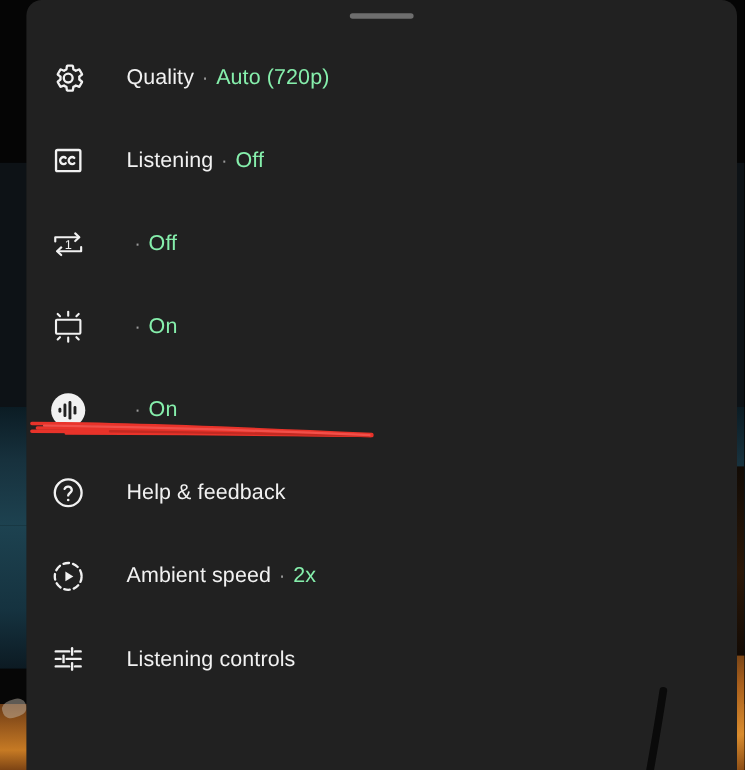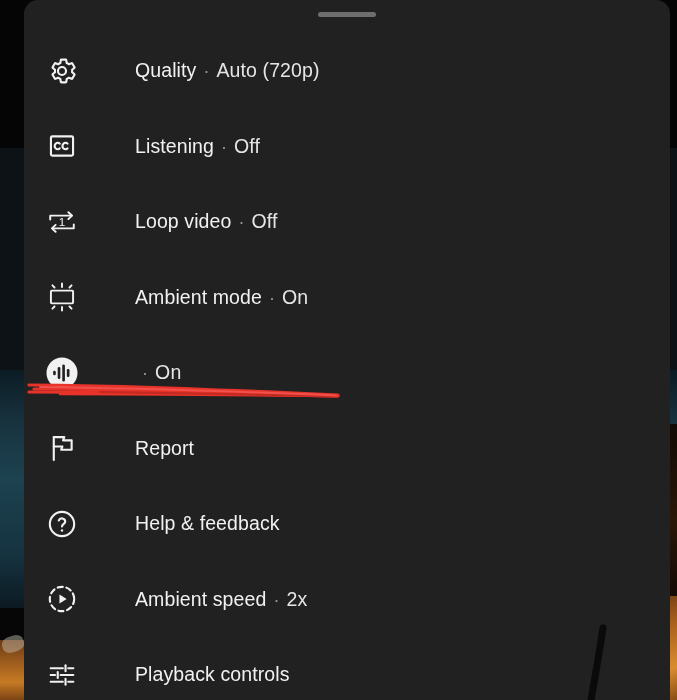--- a/index.html
+++ b/index.html
@@ -98,21 +98,20 @@
     top: 33px;
     width: 100%;
   }
   .menu-row {
     position: relative;
     display: flex;
     align-items: center;
     height: 75.5px;
     padding-left: 10px;
     box-sizing: border-box;
-    gap: 20px;
   }
   .row-icon {
     width: 56px;
     min-width: 56px;
     height: 40px;
     display: flex;
     align-items: center;
     justify-content: center;
   }
   .row-icon svg { display: block; }
@@ -123,21 +122,21 @@
     white-space: nowrap;
     display: flex;
     align-items: baseline;
   }
   .row-label { color: #f1f1f1; }
   .row-sep {
     color: #9a9a9a;
     margin: 0 7px;
     font-size: 18px;
   }
-  .row-value { color: #e5e5e5; }
+  .row-value { color: #86efac; }
 
   
   .scribble {
     position: absolute;
     left: 0;
     top: 368px;
     width: 360px;
     height: 38px;
     pointer-events: none;
   }
@@ -208,40 +207,38 @@
         <span class="row-icon">
           <svg width="36" height="36" viewBox="0 0 26 24" fill="none" stroke="#f1f1f1" stroke-width="1.4" stroke-linecap="round" stroke-linejoin="round">
             <path d="M4.5 10.2V7.4h15.2"></path>
             <path d="M17.6 4.9l2.7 2.5-2.7 2.5"></path>
             <path d="M21.5 13.8v2.8H6.3"></path>
             <path d="M8.4 19.1l-2.7-2.5 2.7-2.5"></path>
             <text x="13" y="15.2" font-family="Liberation Sans, sans-serif" font-size="8.4" fill="#f1f1f1" stroke="none" text-anchor="middle">1</text>
           </svg>
         </span>
         <span class="row-text">
-          <span class="row-label">Loop video</span>
           <span class="row-sep">·</span>
           <span class="row-value">Off</span>
         </span>
       </div>
 
       <div class="menu-row">
         <span class="row-icon">
           <svg width="36" height="36" viewBox="0 0 26 26" fill="none" stroke="#f1f1f1" stroke-width="1.4" stroke-linecap="round" stroke-linejoin="round">
             <rect x="5" y="8.4" width="16" height="9.2" rx="0.6"></rect>
             <path d="M13 3.2v2.6"></path>
             <path d="M13 20.2v2.6"></path>
             <path d="M6.1 4.6l1.5 1.5"></path>
             <path d="M18.4 19.9l1.5 1.5"></path>
             <path d="M19.9 4.6l-1.5 1.5"></path>
             <path d="M7.6 19.9l-1.5 1.5"></path>
           </svg>
         </span>
         <span class="row-text">
-          <span class="row-label">Ambient mode</span>
           <span class="row-sep">·</span>
           <span class="row-value">On</span>
         </span>
       </div>
 
       <div class="menu-row">
         <span class="row-icon">
           <svg width="36" height="36" viewBox="0 0 26 26">
             <circle cx="13" cy="13" r="11.2" fill="#f1f1f1"></circle>
             <rect x="6.6" y="11.4" width="1.9" height="3.2" rx=".9" fill="#212121"></rect>
@@ -249,32 +246,20 @@
             <rect x="13.2" y="6.9" width="1.9" height="12.2" rx=".9" fill="#212121"></rect>
             <rect x="16.5" y="10.2" width="1.9" height="5.6" rx=".9" fill="#212121"></rect>
           </svg>
         </span>
         <span class="row-text">
           <span class="row-sep">·</span>
           <span class="row-value">On</span>
         </span>
       </div>
 
-      <div class="menu-row">
-        <span class="row-icon">
-          <svg width="34" height="34" viewBox="0 0 24 24" fill="none" stroke="#f1f1f1" stroke-width="1.5" stroke-linecap="round" stroke-linejoin="round">
-            <path d="M6.2 20.5V4.3"></path>
-            <path d="M6.2 4.3h7.4l-.9 2.3h6.1v6.6h-7.4l.9-2.3H6.2"></path>
-          </svg>
-        </span>
-        <span class="row-text">
-          <span class="row-label">Report</span>
-
-        </span>
-      </div>
 
       <div class="menu-row">
         <span class="row-icon">
           <svg width="34" height="34" viewBox="0 0 24 24" fill="none" stroke="#f1f1f1" stroke-width="1.5" stroke-linecap="round" stroke-linejoin="round">
             <circle cx="12" cy="12" r="8.6"></circle>
             <path d="M9.7 9.5a2.4 2.4 0 0 1 4.6.8c0 1.6-2.3 2-2.3 3.4"></path>
             <circle cx="12" cy="16.6" r=".85" fill="#f1f1f1" stroke="none"></circle>
           </svg>
         </span>
         <span class="row-text">
@@ -305,21 +290,21 @@
             <path d="M14.5 5.1v4.2"></path>
             <path d="M4 12h3.1"></path>
               <path d="M11 12h9"></path>
             <path d="M9 9.9v4.2"></path>
             <path d="M4 16.8h8.6"></path>
               <path d="M16.4 16.8H20"></path>
             <path d="M14.5 14.7v4.2"></path>
           </svg>
         </span>
         <span class="row-text">
-          <span class="row-label">Playback controls</span>
+          <span class="row-label">Listening controls</span>
 
         </span>
       </div>
 
     </div>
   </div>
 
   <svg class="scribble" viewBox="0 0 360 38">
     <g fill="none" stroke="#e8332a" stroke-width="3.2" stroke-linecap="round">
       <path d="M29 17 C110 17, 230 22, 338 27"></path>

